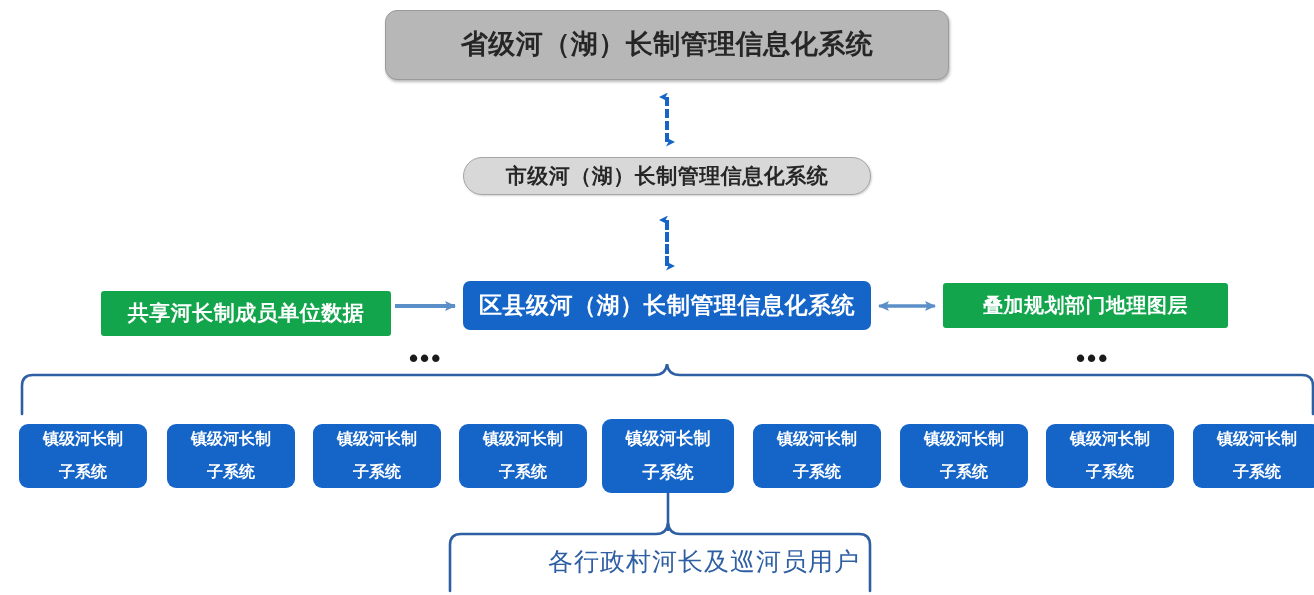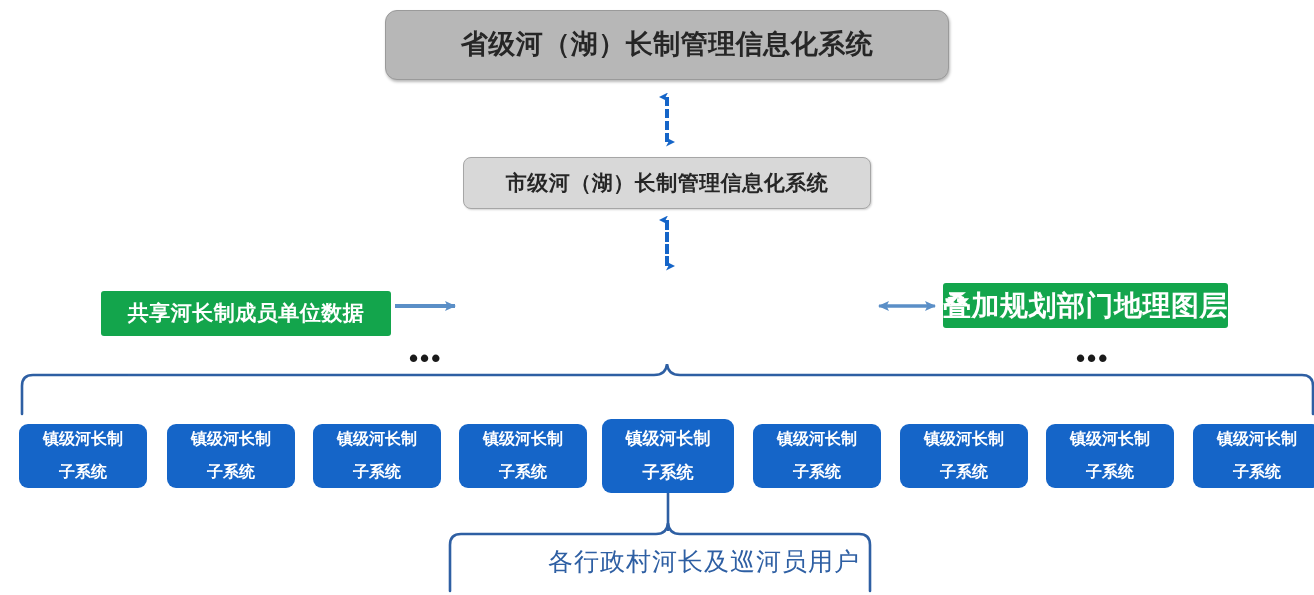--- a/index.html
+++ b/index.html
@@ -42,24 +42,24 @@
     color: #262626;
     font-size: 27px;
     box-shadow: 1px 2px 3px rgba(0,0,0,0.28);
   }
 
   
   #box-city {
     left: 450px;
     top: 157px;
     width: 408px;
-    height: 52px;
+    height: 38px;
     background: #d8d8d8;
     border: 1px solid #a6a6a6;
-    border-radius: 8px;
+    border-radius: 20px;
     color: #262626;
     font-size: 21px;
     box-shadow: 1px 1px 2px rgba(0,0,0,0.18);
   }
 
   
   #box-member-data {
     left: 88px;
     top: 291px;
     width: 290px;
@@ -79,21 +79,21 @@
     font-size: 23px;
     border-radius: 7px;
   }
   #box-gis-layer {
     left: 930px;
     top: 283px;
     width: 285px;
     height: 45px;
     background: #13a54c;
     color: #ffffff;
-    font-size: 28px;
+    font-size: 20px;
     border-radius: 3px;
   }
 
   
   .town-box {
     position: absolute;
     top: 424px;
     width: 128px;
     height: 64px;
     background: #1565c8;
@@ -221,20 +221,21 @@
                L 857 591" fill="none" stroke="#2e5fa3" stroke-width="2.6" stroke-linecap="round"></path>
     </g>
   </svg>
 
   <div class="box" id="box-province">省级河（湖）长制管理信息化系统</div>
 
   <div class="box" id="box-city">市级河（湖）长制管理信息化系统</div>
 
   <div class="box" id="box-member-data">共享河长制成员单位数据</div>
 
+  <div class="box" id="box-district">区县级河（湖）长制管理信息化系统</div>
 
   <div class="box" id="box-gis-layer">叠加规划部门地理图层</div>
 
   <div class="ellipsis" id="ellipsis-left">•••</div>
   <div class="ellipsis" id="ellipsis-right">•••</div>
 
   <div class="town-box" style="left:6px">
     <span>镇级河长制</span>
     <span>子系统</span>
   </div>

